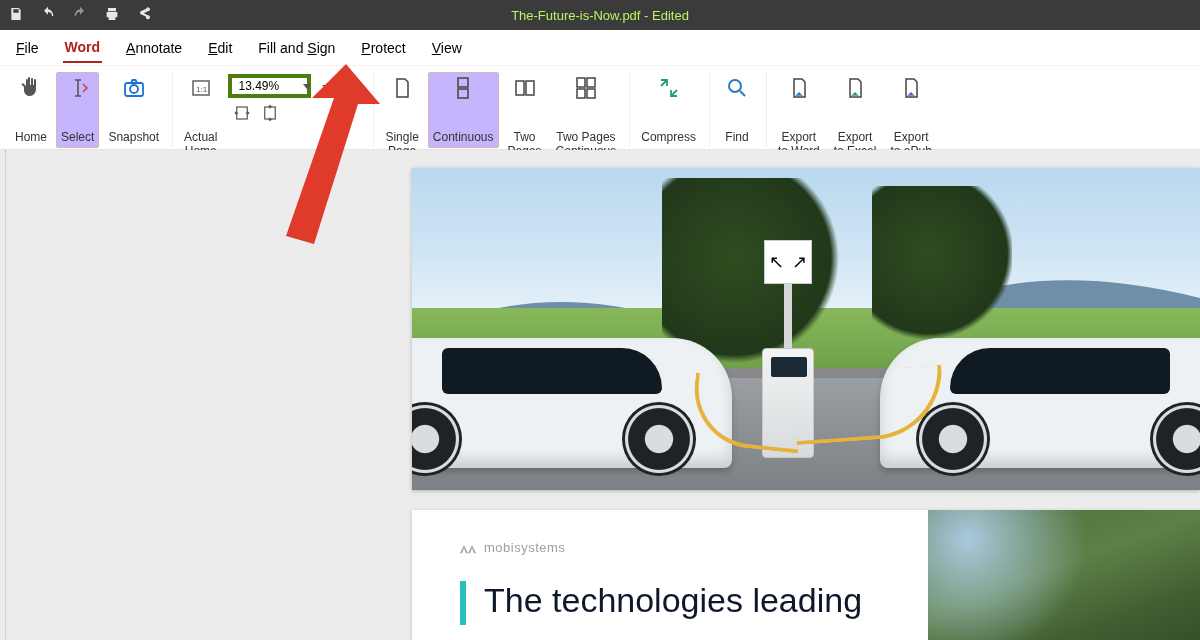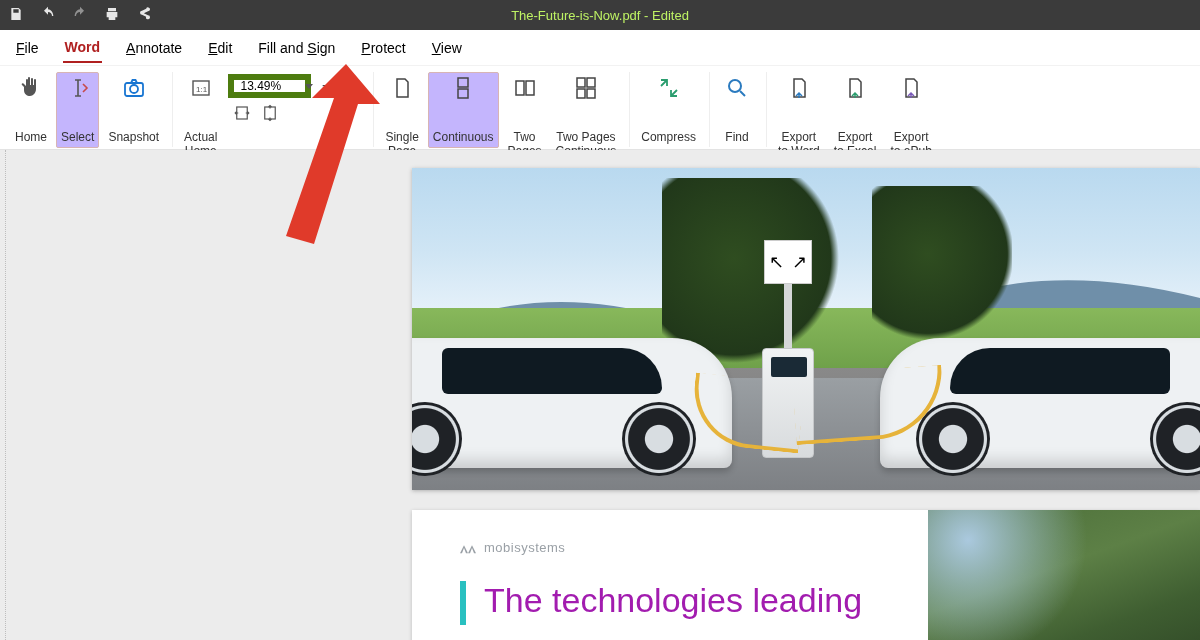--- a/index.html
+++ b/index.html
@@ -93,21 +93,21 @@
   .zoom-widget {
     display: flex;
     flex-direction: column;
     align-items: flex-start;
     gap: 6px;
     padding: 2px 2px;
   }
   .zoom-row1 { display: flex; align-items: center; gap: 4px; }
   .zoom-input {
     width: 83px; height: 24px;
-    border: 6px solid #4d7c0f;
+    border: 4px solid #4d7c0f;
     padding: 0 6px;
     display: flex; align-items: center; justify-content: space-between;
     font-size: 12px;
     gap: 24px;
   }
   .zoom-input .caret {
     width: 0; height: 0;
     border-left: 4px solid transparent;
     border-right: 4px solid transparent;
     border-top: 5px solid #555;
@@ -199,21 +199,21 @@
     position: relative;
     padding: 30px 32px 0 48px;
   }
   .brand {
     display:flex; align-items:center; gap:8px;
     color:#9aa0a6; font-size:13px; letter-spacing:.5px;
   }
   .brand svg { width:16px; height:12px; fill:#9aa0a6;}
   .heading-wrap { display:flex; align-items:flex-start; gap:18px; margin-top: 26px;}
   .accent { width:6px; height:44px; background:#29c0c0; }
-  .headline { font-size: 34px; color:#a21caf; font-weight:400;}
+  .headline { font-size: 34px; color:#0f172a; font-weight:400;}
   .side-img {
     position:absolute; right:0; top:0; width:272px; height:160px;
     background: linear-gradient(160deg,#4a6d38 0%, #5d8046 40%, #3f5e31 70%, #2f4726 100%);
     overflow:hidden;
   }
   .side-img::before{
     content:""; position:absolute; left:-20px; top:-30px; width:200px; height:200px;
     background: radial-gradient(circle at 30% 30%, rgba(180,210,240,.9), rgba(180,210,240,0) 60%);
   }
   .arrow-annot {

